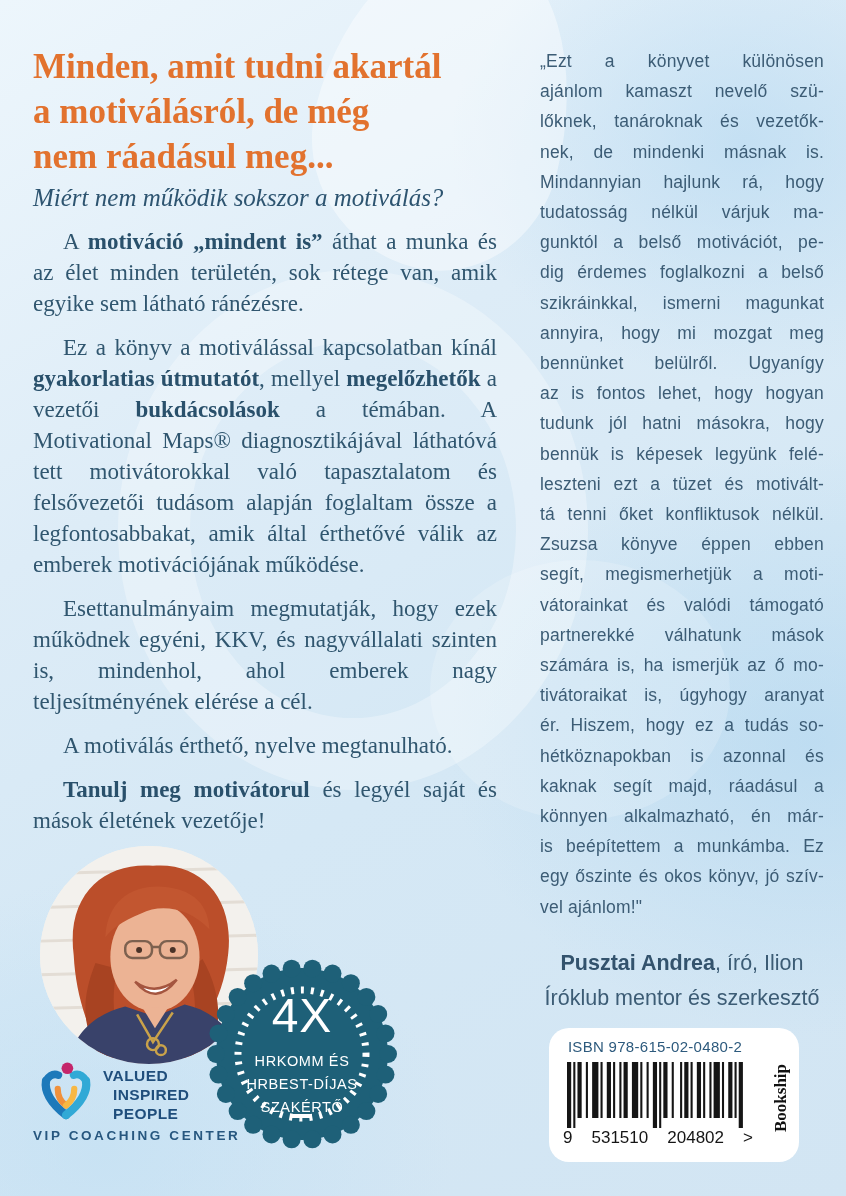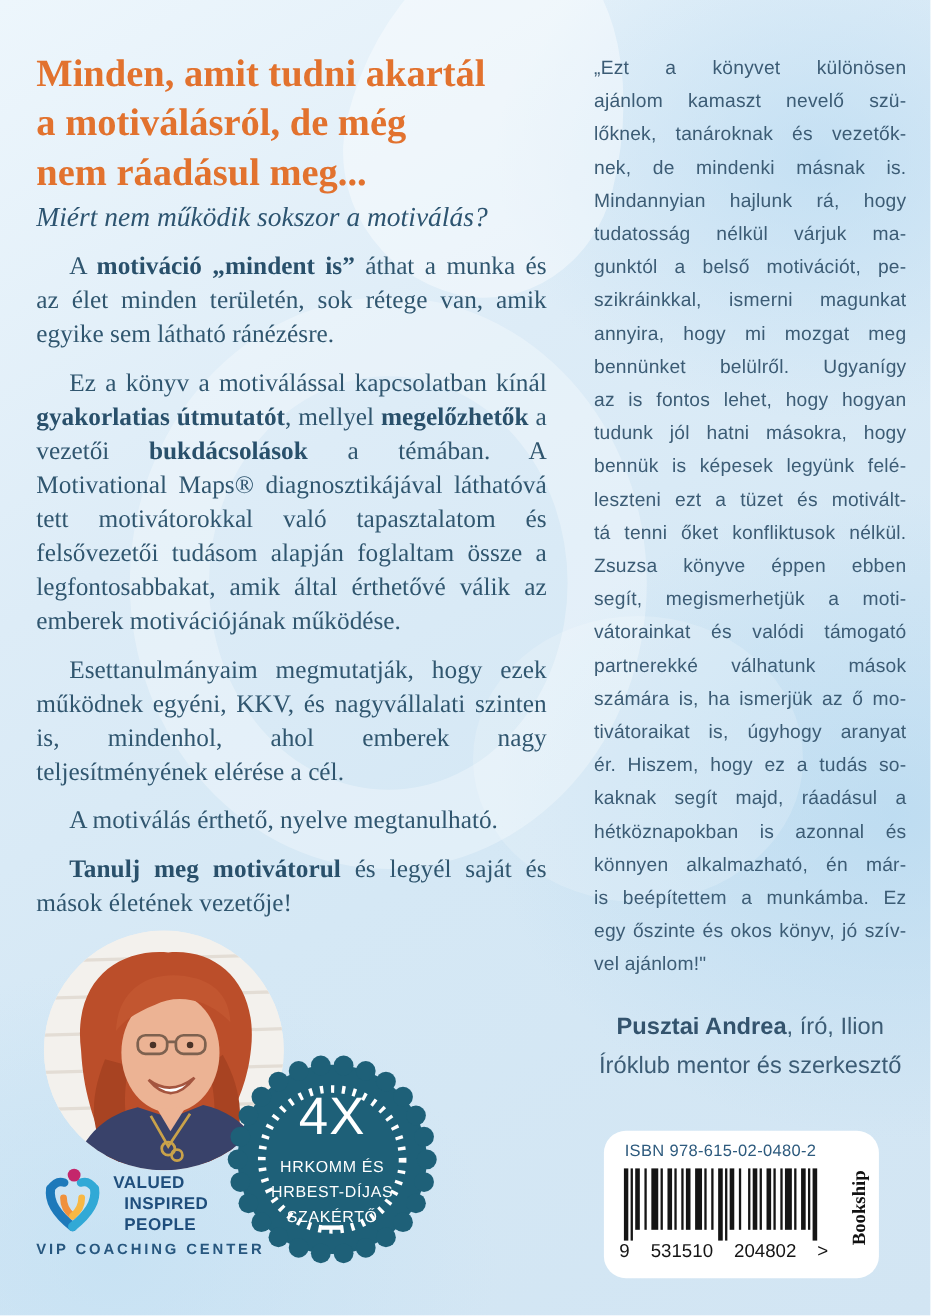--- a/index.html
+++ b/index.html
@@ -90,37 +90,38 @@
 
   <div class="right-col">
     <div id="testimonial-lines">
         <div class="t-line">„Ezt a könyvet különösen</div>
         <div class="t-line">ajánlom kamaszt nevelő szü-</div>
         <div class="t-line">lőknek, tanároknak és vezetők-</div>
         <div class="t-line">nek, de mindenki másnak is.</div>
         <div class="t-line">Mindannyian hajlunk rá, hogy</div>
         <div class="t-line">tudatosság nélkül várjuk ma-</div>
         <div class="t-line">gunktól a belső motivációt, pe-</div>
+        <div class="t-line">dig érdemes foglalkozni a belső</div>
         <div class="t-line">szikráinkkal, ismerni magunkat</div>
         <div class="t-line">annyira, hogy mi mozgat meg</div>
         <div class="t-line">bennünket belülről. Ugyanígy</div>
         <div class="t-line">az is fontos lehet, hogy hogyan</div>
         <div class="t-line">tudunk jól hatni másokra, hogy</div>
         <div class="t-line">bennük is képesek legyünk felé-</div>
         <div class="t-line">leszteni ezt a tüzet és motivált-</div>
         <div class="t-line">tá tenni őket konfliktusok nélkül.</div>
         <div class="t-line">Zsuzsa könyve éppen ebben</div>
         <div class="t-line">segít, megismerhetjük a moti-</div>
         <div class="t-line">vátorainkat és valódi támogató</div>
         <div class="t-line">partnerekké válhatunk mások</div>
         <div class="t-line">számára is, ha ismerjük az ő mo-</div>
         <div class="t-line">tivátoraikat is, úgyhogy aranyat</div>
         <div class="t-line">ér. Hiszem, hogy ez a tudás so-</div>
+        <div class="t-line">hétköznapokban is azonnal és</div>
         <div class="t-line">kaknak segít majd, ráadásul a</div>
-        <div class="t-line">hétköznapokban is azonnal és</div>
         <div class="t-line">könnyen alkalmazható, én már-</div>
         <div class="t-line">is beépítettem a munkámba. Ez</div>
         <div class="t-line">egy őszinte és okos könyv, jó szív-</div>
         <div class="t-line t-last">vel ajánlom!"</div>
       </div>
     <div class="attribution">
       <b>Pusztai Andrea</b><span>, író, Ilion</span><br>
       <span>Íróklub mentor és szerkesztő</span>
     </div>
   </div>

